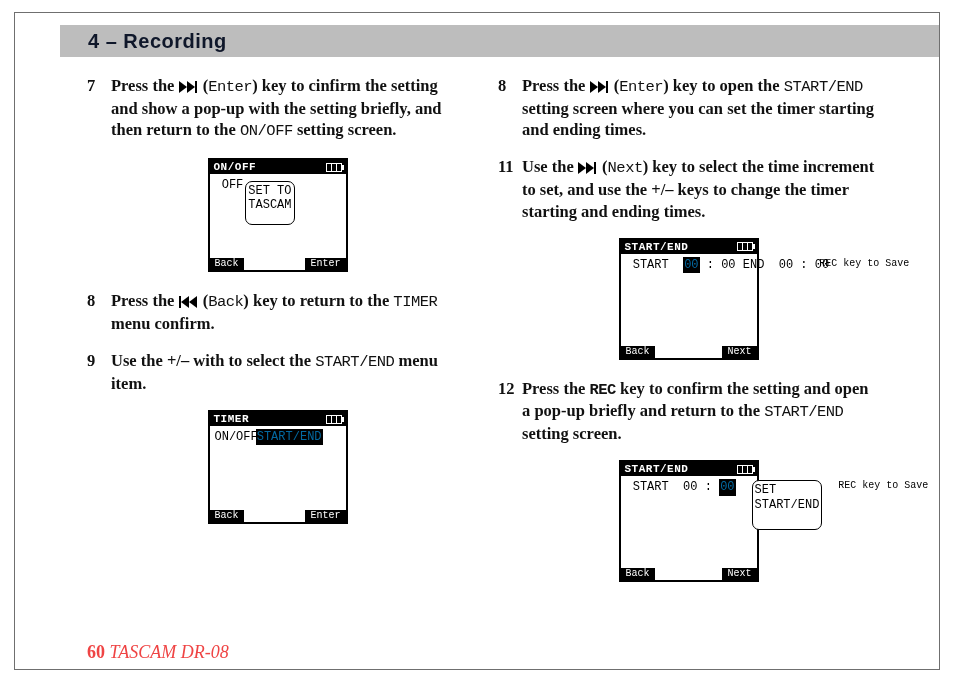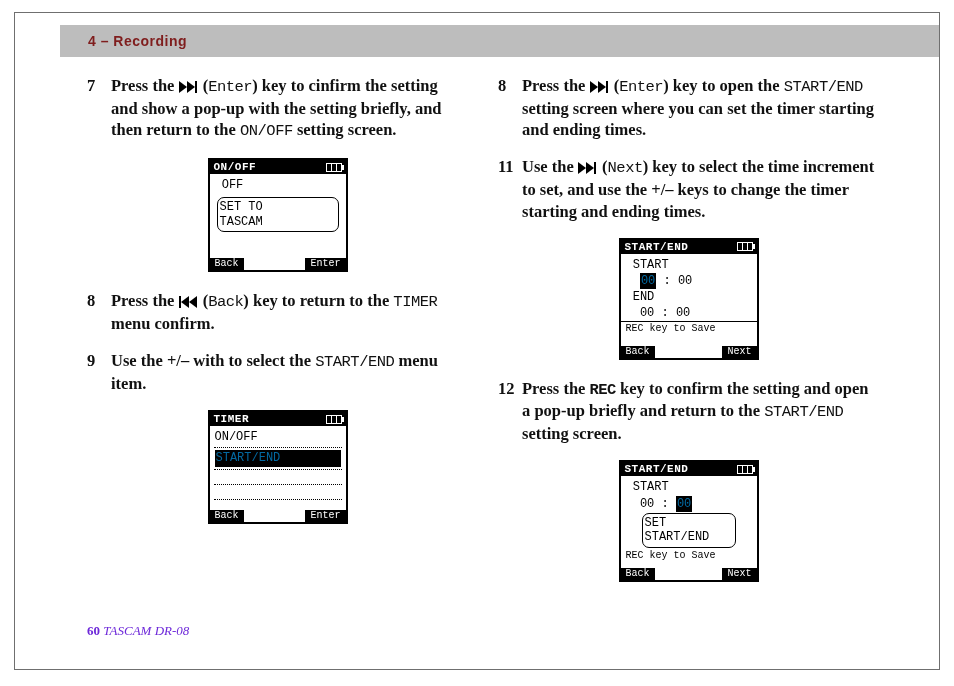--- a/index.html
+++ b/index.html
@@ -39,22 +39,22 @@
     margin:12px 0 0 45px;
     width:calc(100% - 45px);
     background: var(--header-bg);
     height:32px;
     display:flex;
     align-items:center;
   }
   .section-header span{
     font-family: Arial, Helvetica, sans-serif;
     font-weight:700;
-    font-size:14px;
-    color:#7f1d1d;
+    font-size:20px;
+    color:#0f172a;
     padding-left:28px;
     letter-spacing:0.5px;
   }
   .columns{
     display:flex;
     gap:30px;
     padding:18px 60px 10px 72px;
   }
   .col{
     flex:1 1 50%;
@@ -139,21 +139,21 @@
   }
   .lcd .title .batt .bars span{
     flex:1;background:#000;
   }
   .lcd .body{
     padding:3px 5px;
     min-height:52px;
     border-bottom:none;
     line-height:1.35;
     display:flex;
-    flex-direction:column;
+    flex-direction:row;
     gap:0px;
   }
   .lcd .row{white-space:pre;}
   .lcd .hl{background:#000;color:#0369a1;padding:0 1px;display:inline-block;}
   .lcd .popup{
     border:1px solid #000;
     border-radius:7px;
     box-sizing:border-box;
     padding:2px 2px;
     margin:4px 2px;
@@ -177,23 +177,23 @@
   .lcd .softkeys span{
     background:#000;color:#fff;
     font-size:10px;
     padding:1px 5px 1px 5px;
     line-height:1;
   }
 
   .footer{
     position:absolute;
     left:72px;
-    bottom:30px;
-    font-size:13px;
-    color:#6d28d9;
+    bottom:6px;
+    font-size:18px;
+    color:#ef4444;
     font-style:italic;
   }
   .footer .pn{font-style:normal;font-weight:700;}
 </style>
 </head>
 <body>
 
 <div class="page-frame">
   <div class="outline">
 

